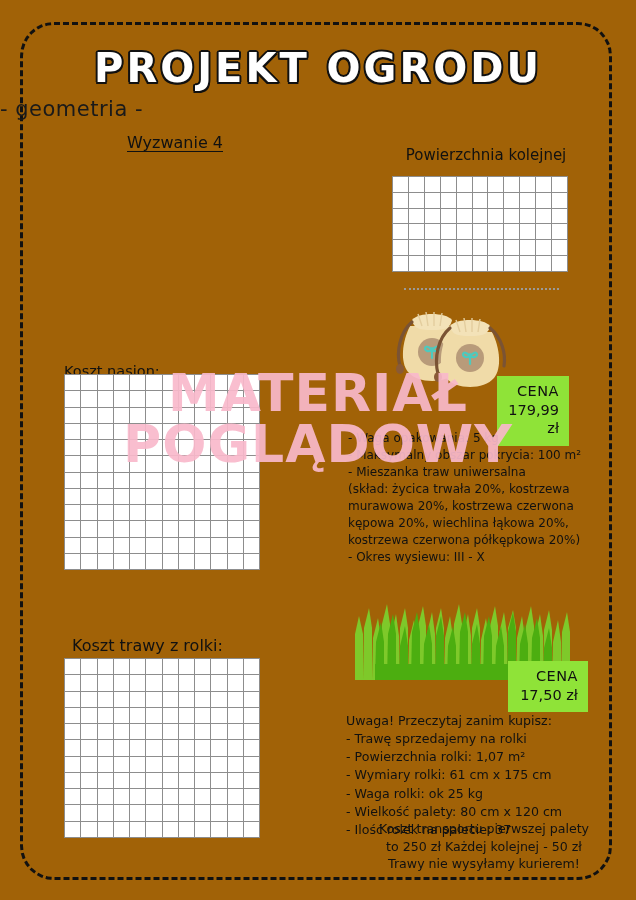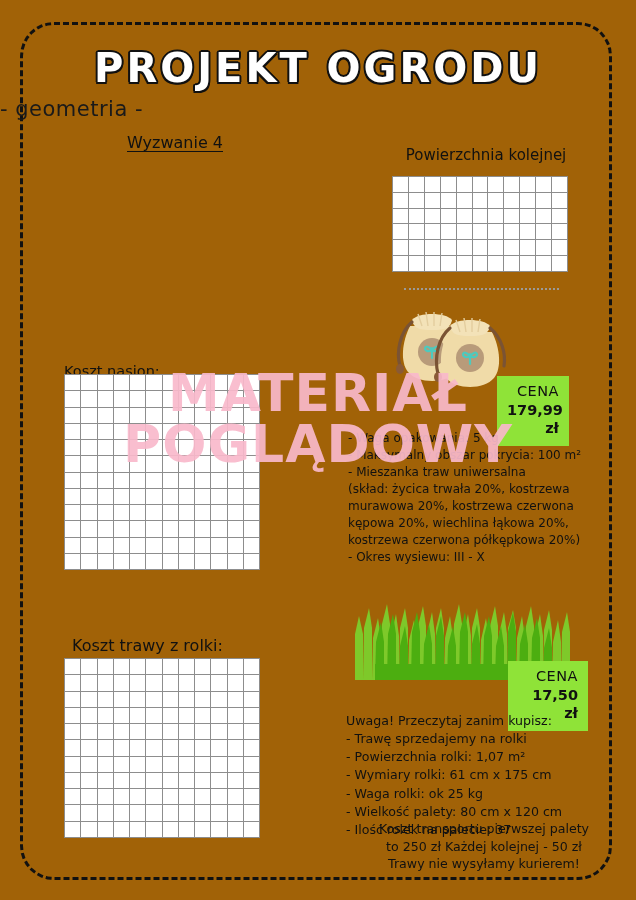--- a/index.html
+++ b/index.html
@@ -149,21 +149,21 @@
   .price-tag {
     position: absolute;
     background: #8fe338;
     padding: 6px 10px 8px 10px;
     box-sizing: border-box;
     text-align: right;
     color: #111;
     line-height: 1.28;
   }
   .price-tag .pt-word { font-size: 14.5px; display: block; letter-spacing: 0.5px;}
-  .price-tag .pt-value { font-size: 14.5px; display: block; font-weight: bold; }
+  .price-tag .pt-value { font-size: 14.5px; display: block; }
   #price-seeds { left: 497px; top: 376px; width: 72px; }
   #price-roll  { left: 508px; top: 661px; width: 80px; }
 
   
   .info-seeds {
     position: absolute;
     left: 348px;
     top: 430px;
     width: 274px;
     font-size: 12px;

